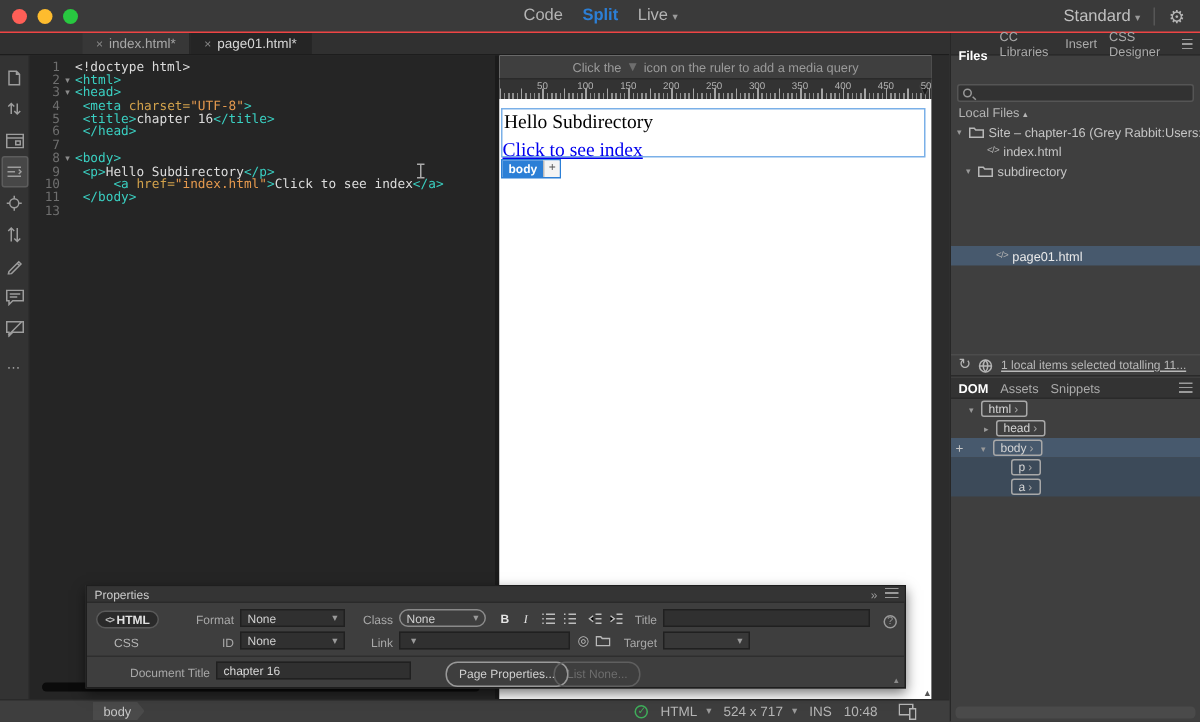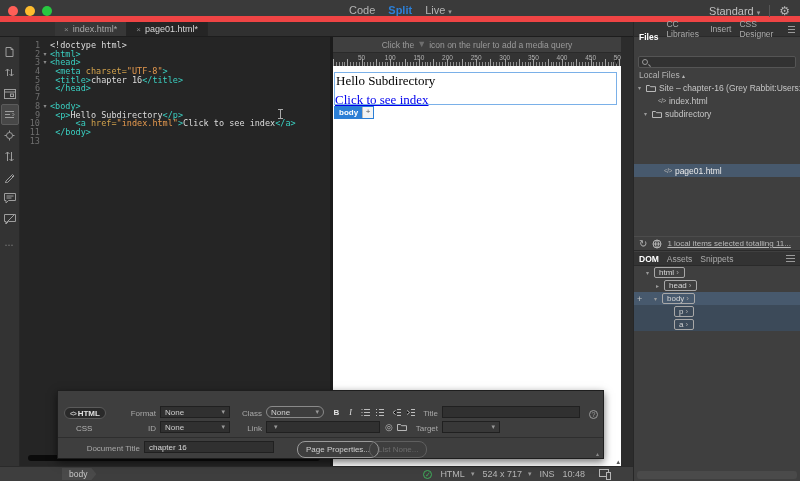--- a/index.html
+++ b/index.html
@@ -3,21 +3,21 @@
 <meta charset="utf-8">
 <style>
   * { margin:0; padding:0; box-sizing:border-box; }
   html,body { width:800px; height:481px; overflow:hidden; }
   body { position:relative; background:#3c3c3c; font-family:"Liberation Sans",sans-serif; color:#c5c5c5;
          -webkit-font-smoothing:antialiased; }
   svg { display:block; }
 
   
   .topbar { position:absolute; left:0; top:0; width:800px; height:22px; background:#3a3a3a;
-            border-bottom:6px solid #ef4444; }
+            border-bottom:1px solid #ef4444; }
   .lights { position:absolute; left:8px; top:6px; display:flex; gap:7px; }
   .light { width:10px; height:10px; border-radius:50%; }
   .light.r { background:var(--traffic-red,#ff5f57); }
   .light.y { background:var(--traffic-yellow,#febc2e); }
   .light.g { background:var(--traffic-green,#28c840); }
   .viewmodes { position:absolute; left:349px; top:4px; display:flex; gap:13px; font-size:11px; color:#b4b4b4; }
   .viewmodes .active { color:var(--accent-blue,#4ea7e8); font-weight:bold; }
   .dd-arrow { font-size:7px; color:#9a9a9a; margin-left:3px; }
   .wsgroup { position:absolute; right:10px; top:4px; display:flex; align-items:center; gap:9px; font-size:11px; color:#c0c0c0; }
   .vsep { width:1px; height:12px; background:#565656; }
@@ -381,20 +381,27 @@
         <span class="tagchip">p</span>
       </div>
       <div class="drow tint" style="padding-left: 40px;">
         <span class="tagchip">a</span>
       </div>
     </div>
   <div class="rp-bottombar"></div>
 </div>
 
 <div class="props">
+  <div class="phdr">
+    <span>Properties</span>
+    <span class="phdr-icons">
+      <span>»</span>
+      <span class="hamburger"></span>
+    </span>
+  </div>
 
   <div class="modebtn">
     <span class="angle">&lt;&gt;</span>
     <span>HTML</span>
   </div>
   <div class="cssbtn">CSS</div>
 
   <div class="plabel" style="left:56px; top:18px; width:42px;">Format</div>
   <div class="pselect" style="left:102px; top:15px; width:70px;">
     <span>None</span>

